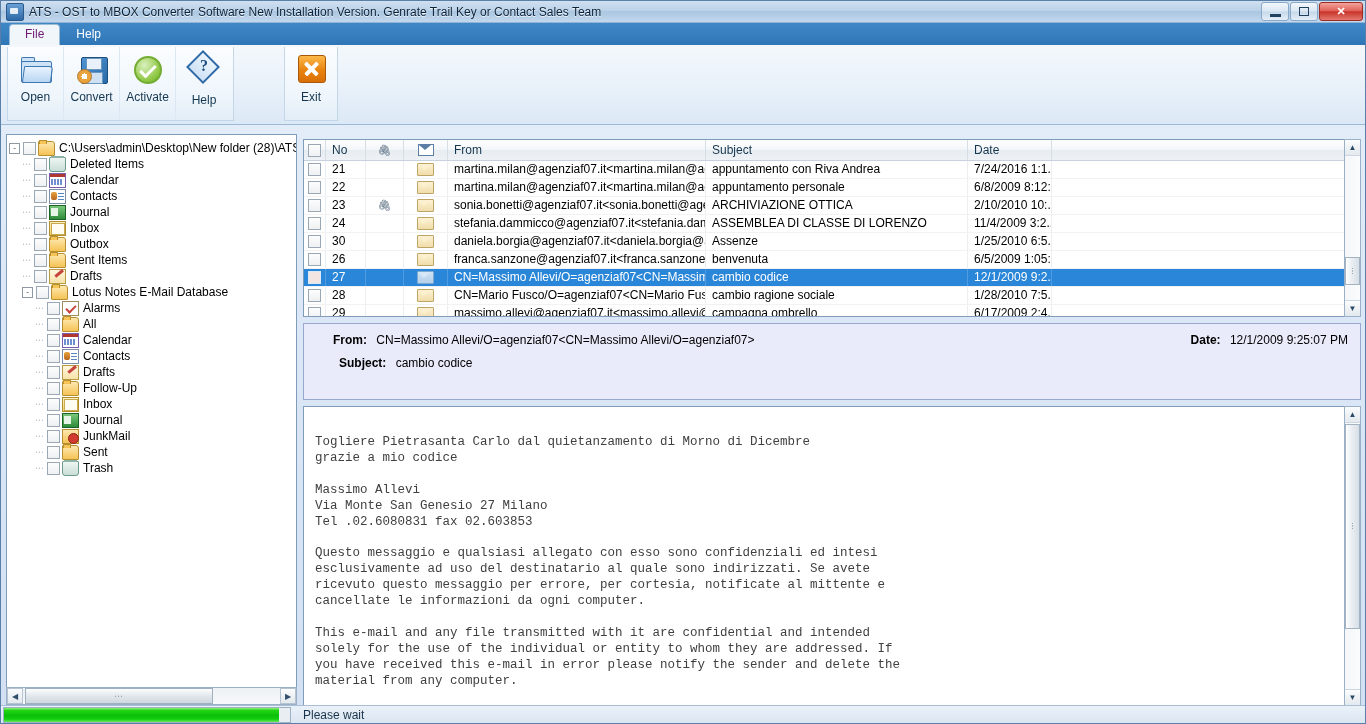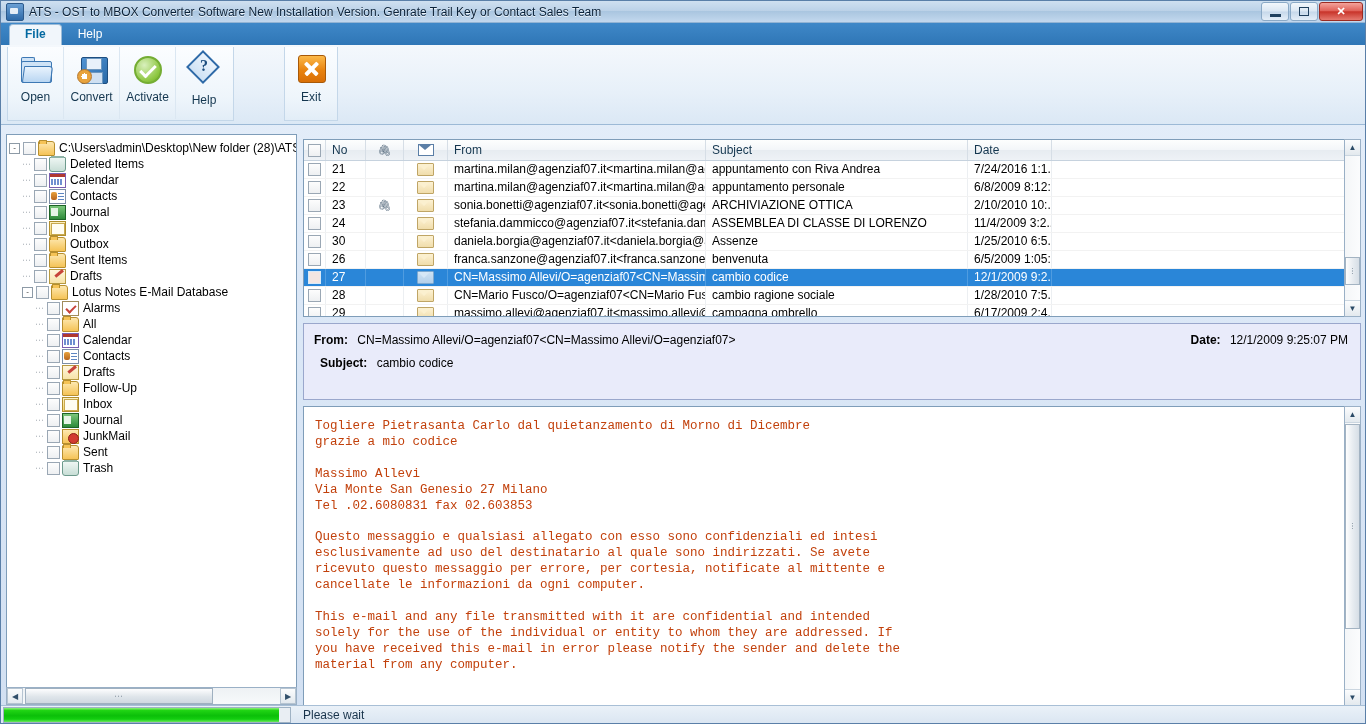--- a/index.html
+++ b/index.html
@@ -56,23 +56,22 @@
     position:absolute;left:0;top:22px;width:100%;height:22px;
     background:linear-gradient(180deg,#3f88c8 0%,#2f76b6 100%);
     box-sizing:border-box;
   }
   .tabs{position:absolute;left:8px;top:0;display:flex;align-items:flex-end;height:22px;}
   .tab{
     padding:3px 16px 4px 16px;font-size:12px;color:#fff;cursor:default;
     border-top-left-radius:4px;border-top-right-radius:4px;
   }
   .tab.active{
-    background:#f1f6fb;color:#0369a1;border:1px solid #9dbcd8;border-bottom:none;
+    background:#f1f6fb;color:#701a75;border:1px solid #9dbcd8;border-bottom:none;
     padding:2px 15px 4px 15px;
-    font-weight:bold;
   }
 
   
   .ribbon{
     position:absolute;left:0;top:44px;width:100%;height:80px;
     background:linear-gradient(180deg,#f4f8fc 0%,#e7f0f9 60%,#dbe8f5 100%);
     border-bottom:1px solid #9cb9d6;box-sizing:border-box;
   }
   .rgroup{
     position:absolute;top:2px;height:74px;
@@ -214,35 +213,35 @@
     background:linear-gradient(90deg,#fefefe,#e6ebf0 55%,#d6dee6);border:1px solid #a3b3c2;box-sizing:border-box;
     display:flex;align-items:center;justify-content:center;}
   .vs-grip{font-size:8px;color:#7f8d9a;transform:rotate(90deg);letter-spacing:1px;}
 
   
   .prev-head{
     position:absolute;left:302px;top:322px;width:1058px;height:77px;
     background:#e9ebfa;border:1px solid #9aa7cc;box-sizing:border-box;
   }
   .ph-row{position:absolute;font-size:12px;color:#000;white-space:nowrap;}
-  .ph-lbl{font-weight:bold;color:#000;}
+  .ph-lbl{font-weight:bold;color:#000;margin-left:19px;}
   .ph-from{left:10px;top:9px;}
   .ph-subj{left:16px;top:32px;}
   .ph-date{right:12px;top:9px;}
   .ph-val{margin-left:6px;}
 
   
   .body-panel{
     position:absolute;left:302px;top:405px;width:1058px;height:300px;
     background:#fff;border:1px solid #7f9db9;box-sizing:border-box;overflow:hidden;
   }
   .body-text{
-    padding:12px 0 0 11px;
+    padding:28px 0 0 11px;
     font-family:"Liberation Mono","DejaVu Sans Mono",monospace;
-    font-size:12.5px;line-height:15.9px;color:#c2410c;white-space:pre;
+    font-size:12.5px;line-height:15.9px;color:#404040;white-space:pre;
   }
 
   
   .statusbar{
     position:absolute;left:0;bottom:0;width:100%;height:18px;
     background:linear-gradient(180deg,#eaf1f8,#dbe6f2);
     border-top:1px solid #a8bfd6;box-sizing:border-box;display:flex;align-items:center;
   }
   .progress{
     width:288px;height:16px;margin-left:2px;flex:none;position:relative;

